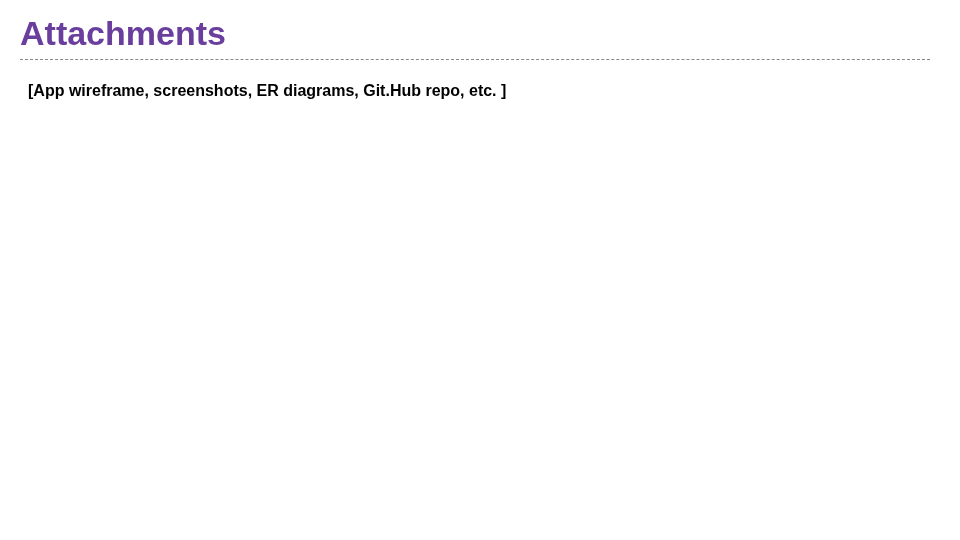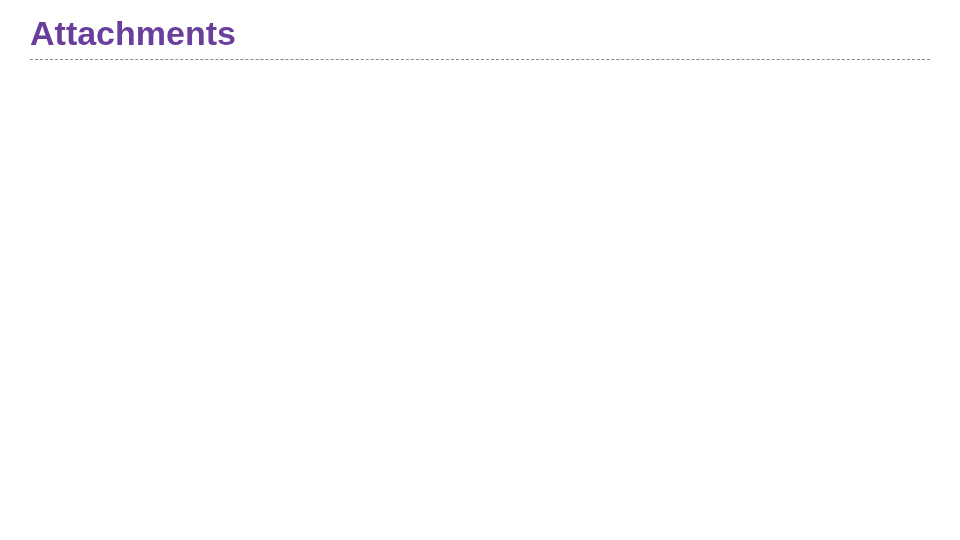--- a/index.html
+++ b/index.html
@@ -10,21 +10,21 @@
     html, body {
       width: 960px;
       height: 540px;
       background: #ffffff;
       font-family: Arial, Helvetica, sans-serif;
       overflow: hidden;
     }
     .slide {
       width: 100%;
       height: 100%;
-      padding: 14px 30px 0 30px;
+      padding: 14px 30px 0 20px;
       position: relative;
     }
     .heading {
       color: #6a3e9c;
       font-size: 34px;
       font-weight: bold;
       letter-spacing: 0px;
       padding-bottom: 4px;
     }
     .divider {
@@ -40,13 +40,14 @@
       font-size: 16px;
       font-weight: bold;
     }
   </style>
 </head>
 <body>
 
 <div class="slide">
   <h1 class="heading">Attachments</h1>
   <hr class="divider">
+  <p class="body-text">[App wireframe, screenshots, ER diagrams, Git.Hub repo, etc. ]</p>
 </div>
 
 </body></html>

